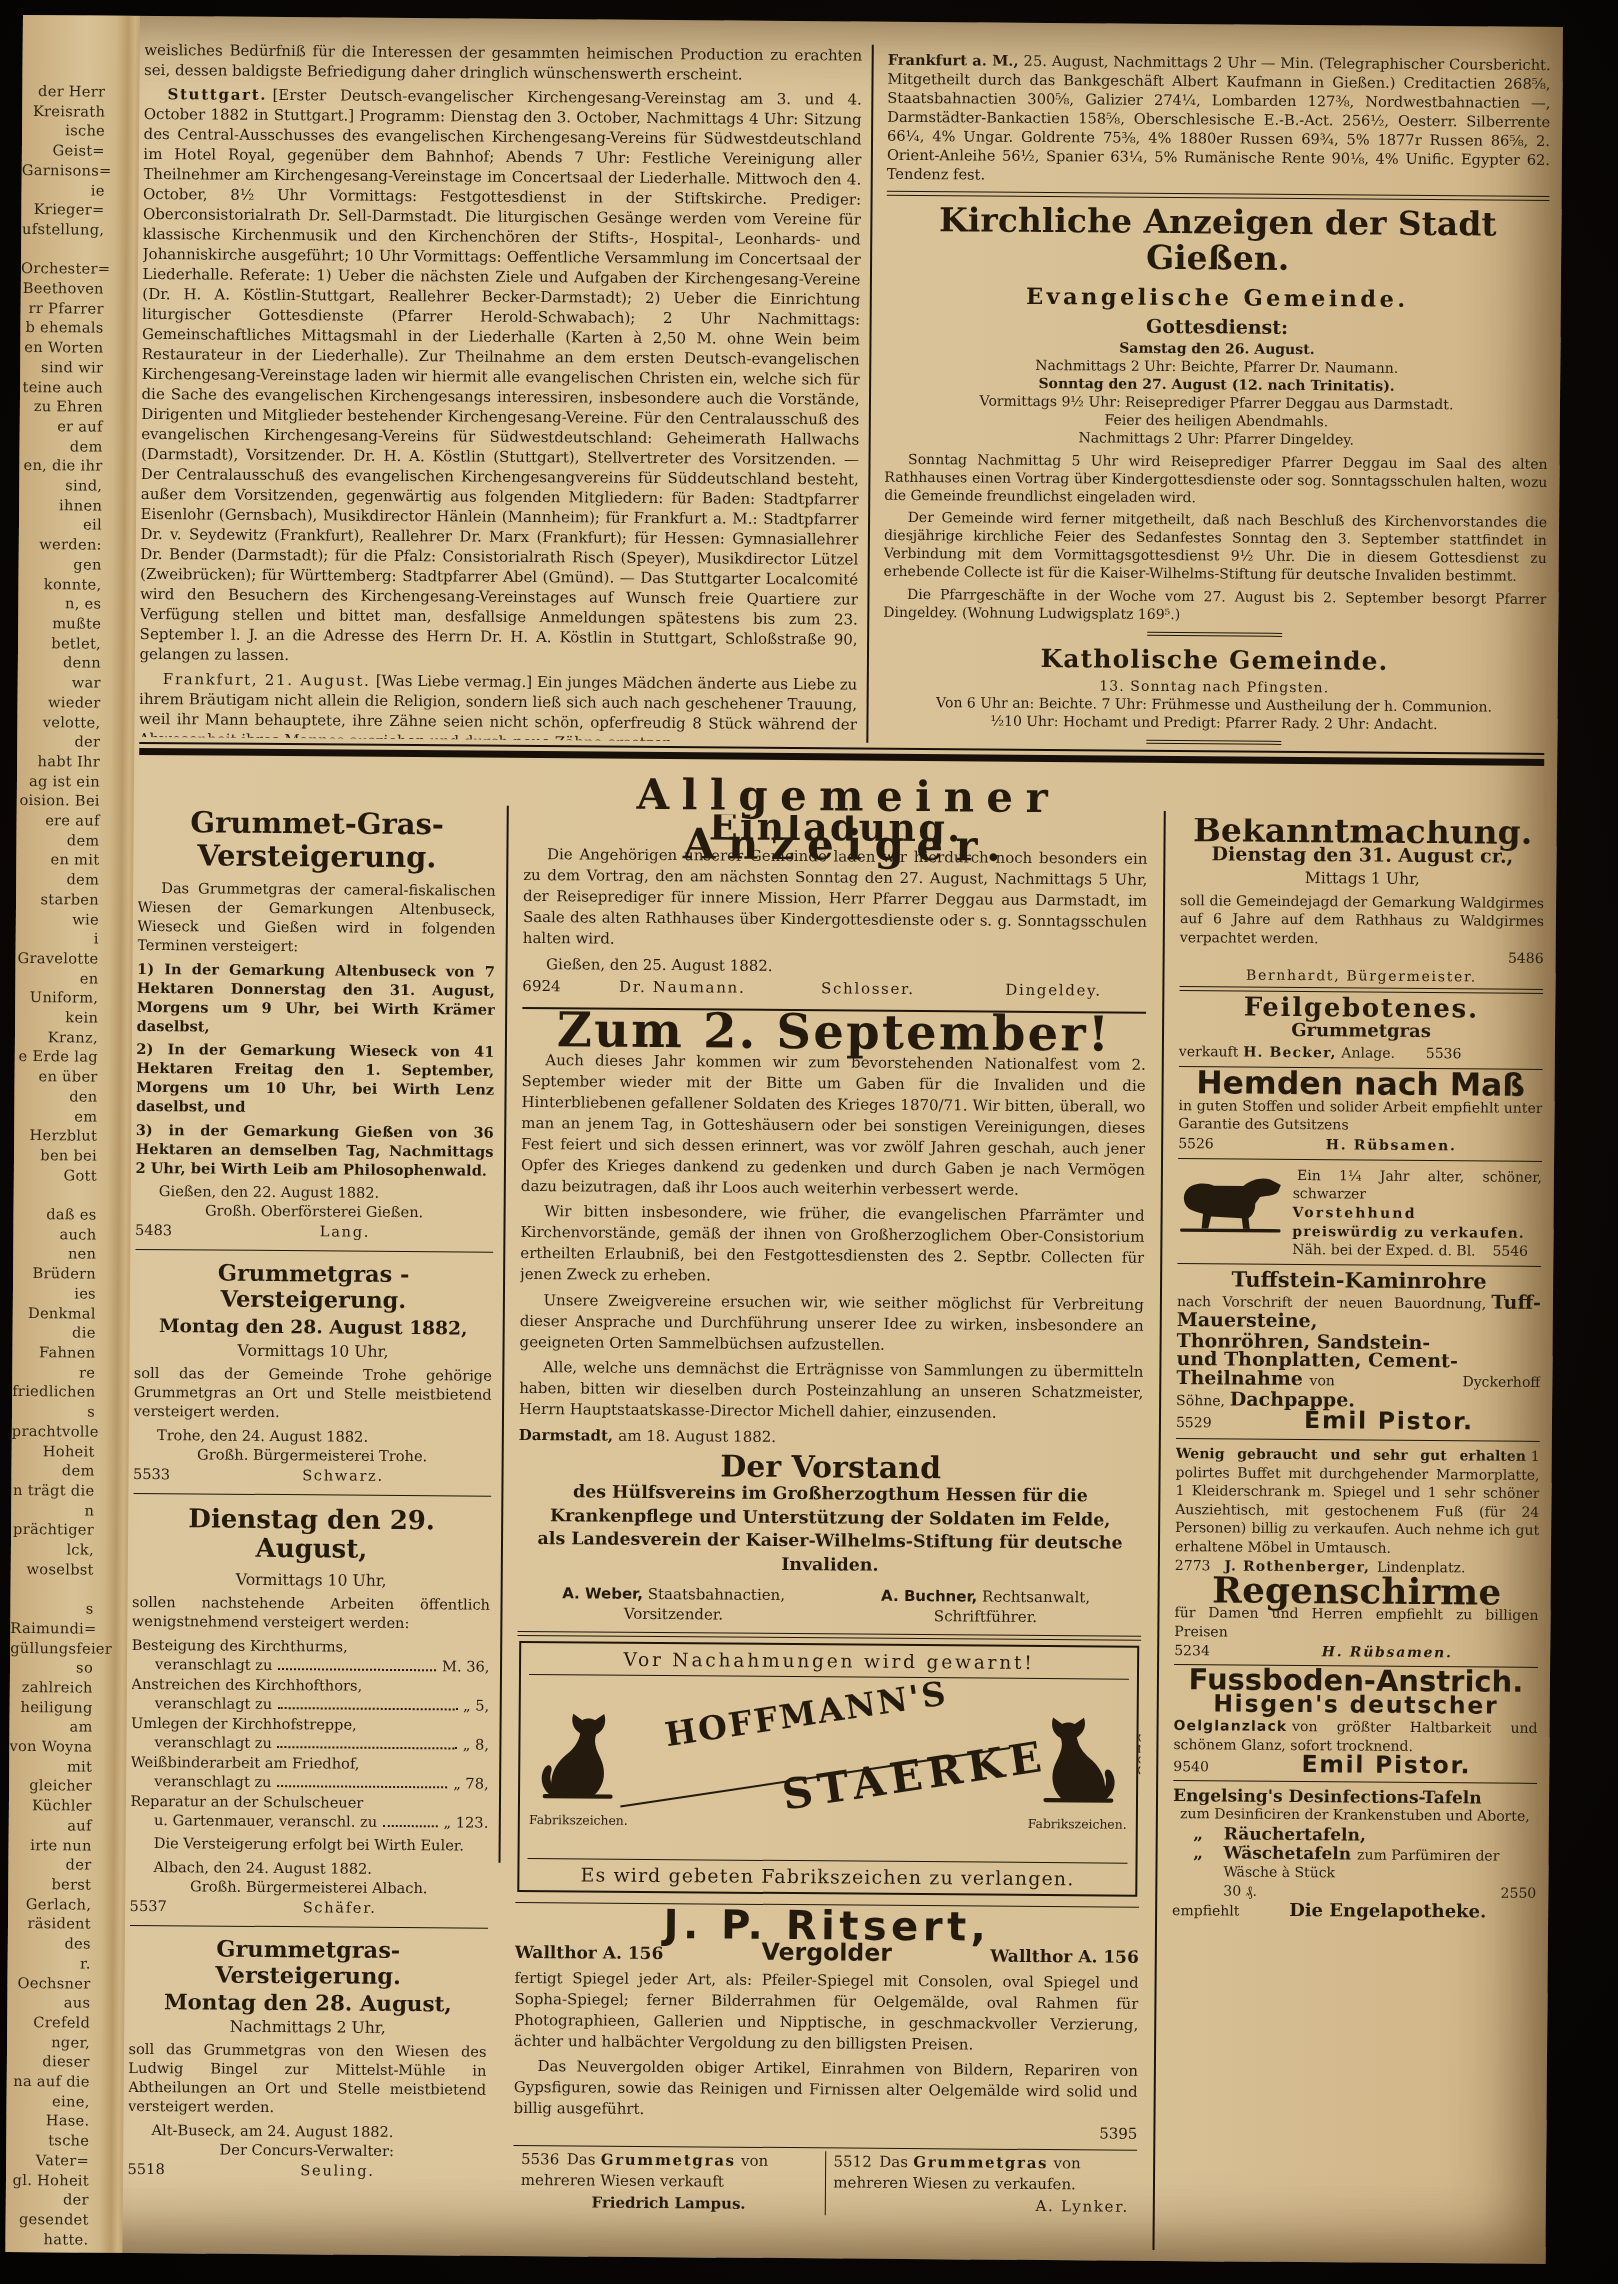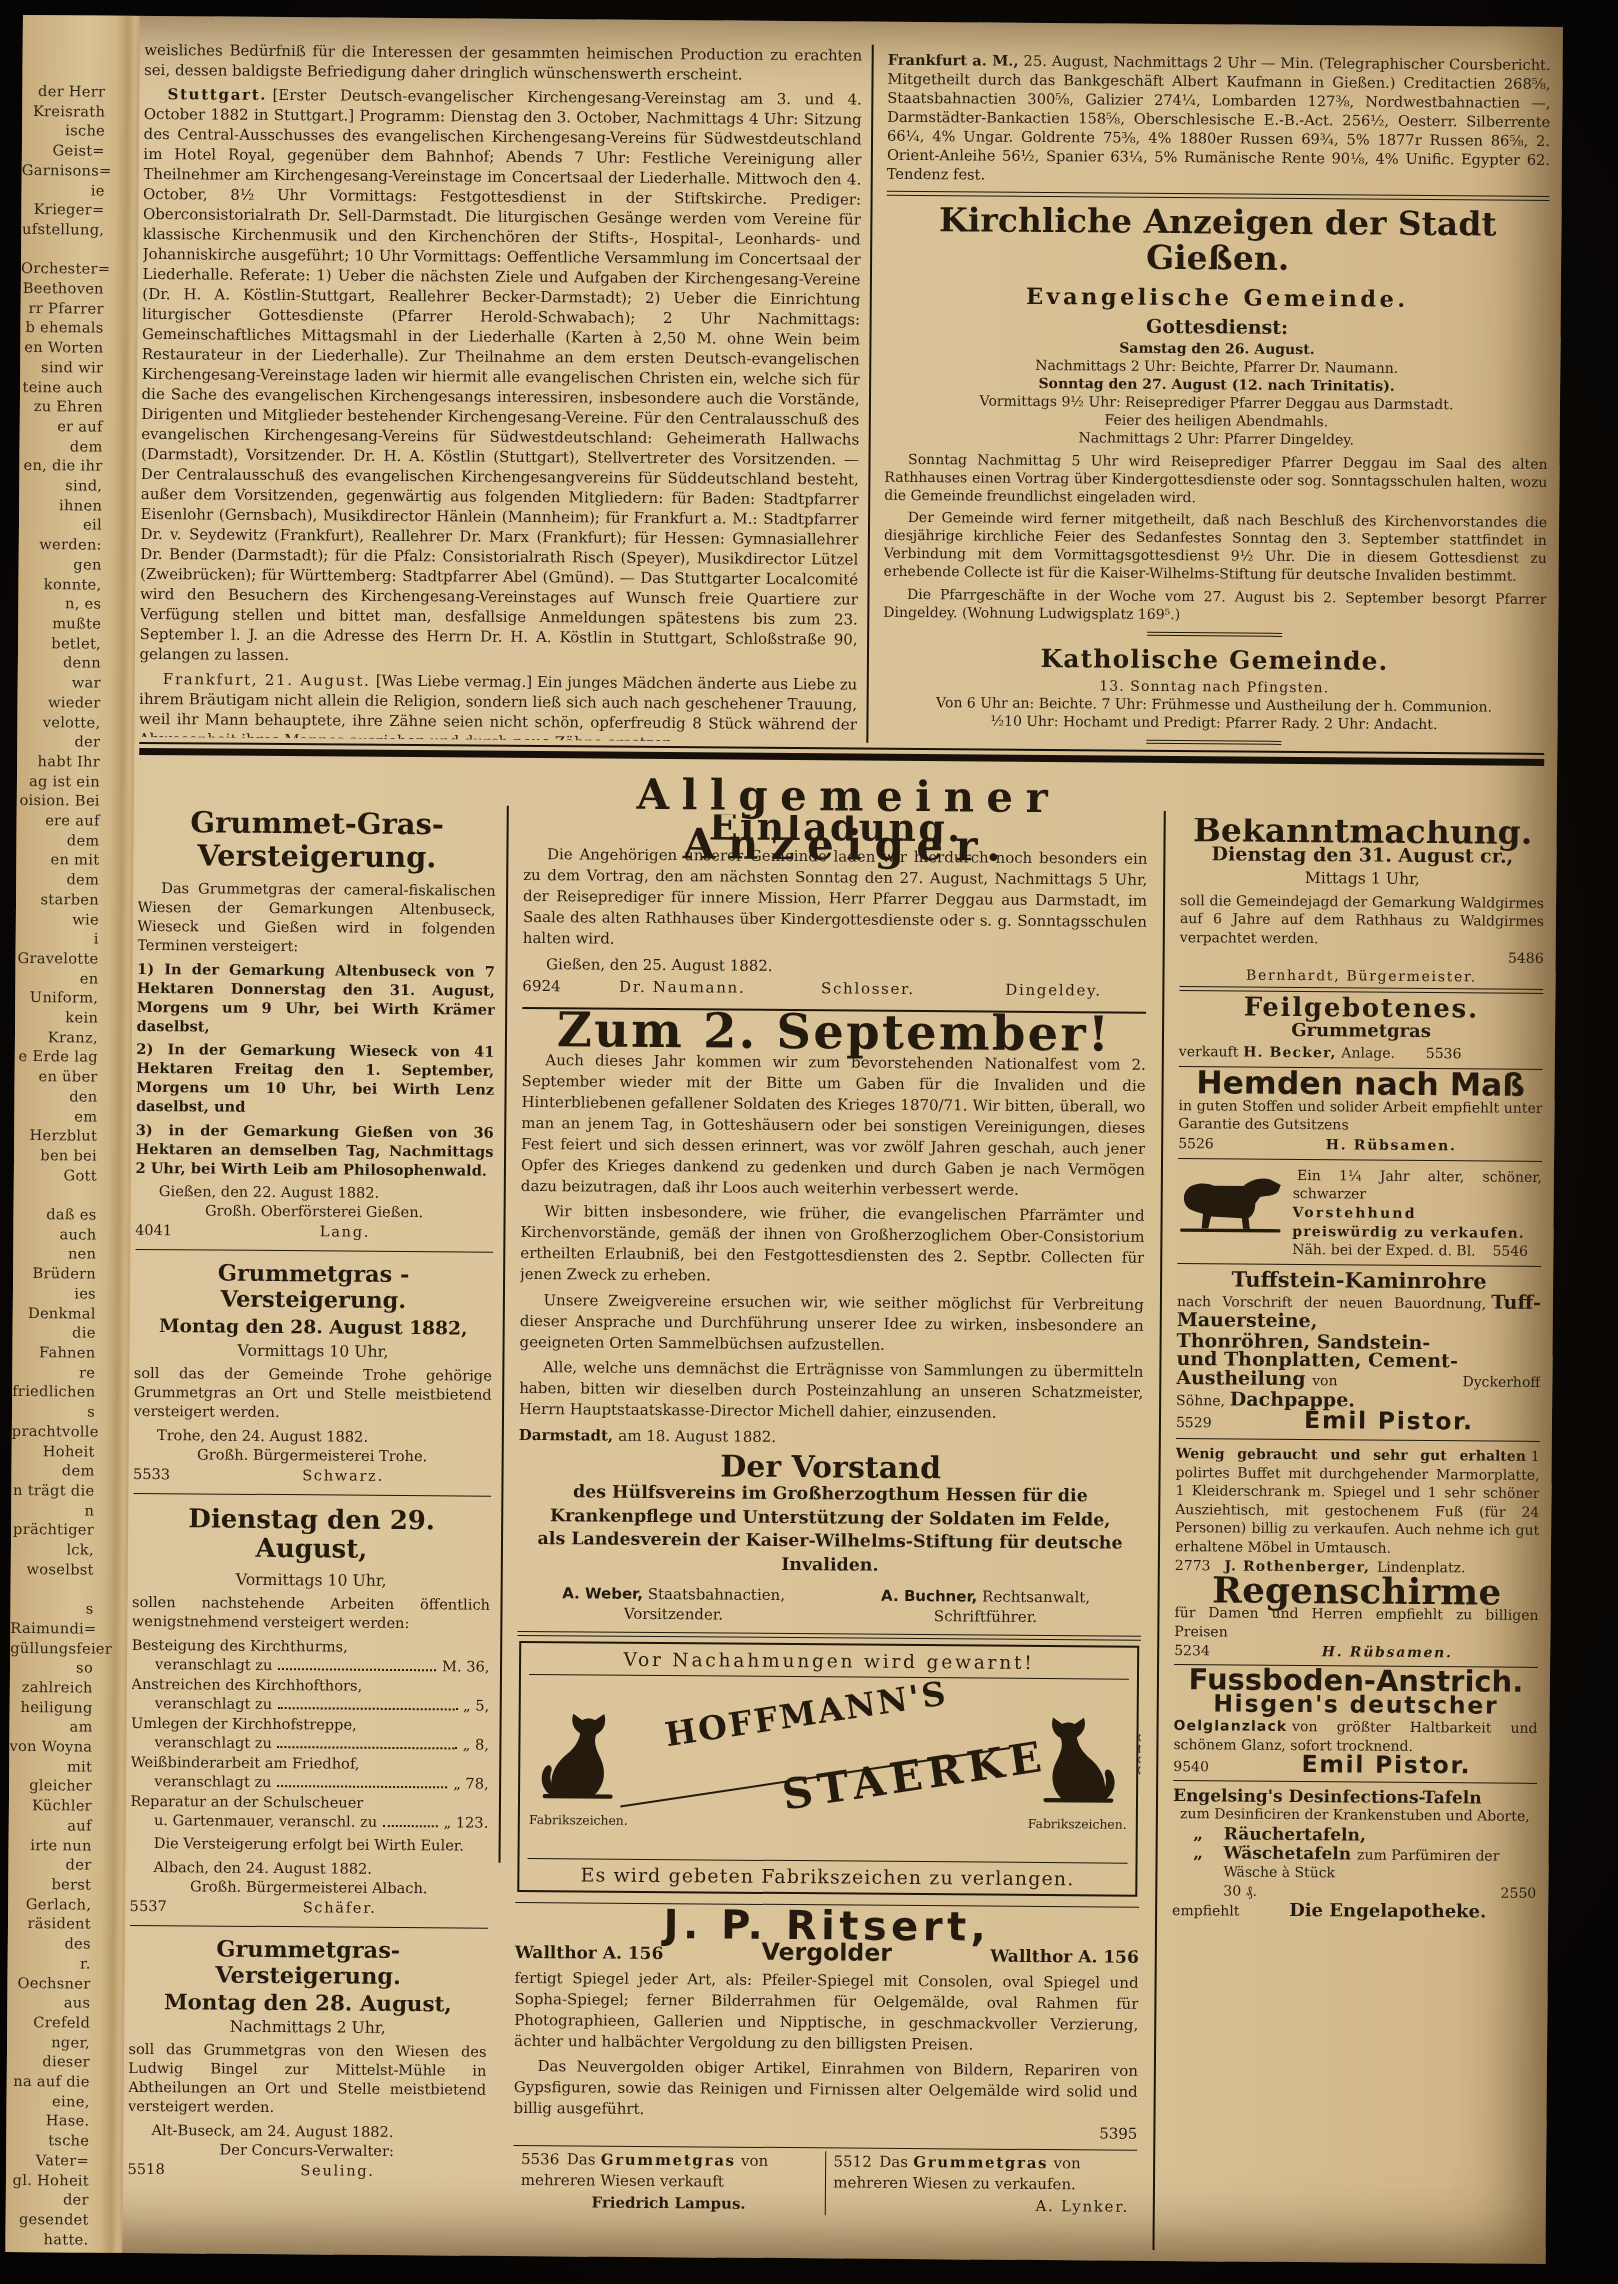--- a/index.html
+++ b/index.html
@@ -276,21 +276,21 @@
       <div>
         <div class="h-big" style="margin-bottom:0;">Grummet-Gras-</div>
         <div class="h-big" style="margin-top:0;">Versteigerung.</div>
         <p class="ind">Das Grummetgras der cameral-fiskalischen Wiesen der Gemarkungen Altenbuseck, Wieseck und Gießen wird in folgenden Terminen versteigert:</p>
         <p class="b">1) In der Gemarkung Altenbuseck von 7 Hektaren Donnerstag den 31. August, Morgens um 9 Uhr, bei Wirth Krämer daselbst,</p>
         <p class="b">2) In der Gemarkung Wieseck von 41 Hektaren Freitag den 1. September, Morgens um 10 Uhr, bei Wirth Lenz daselbst, und</p>
         <p class="b">3) in der Gemarkung Gießen von 36 Hektaren an demselben Tag, Nachmittags 2 Uhr, bei Wirth Leib am Philosophenwald.</p>
         <p class="ind" style="margin-bottom:0;">Gießen, den 22. August 1882.</p>
         <p class="c" style="margin-bottom:0;">Großh. Oberförsterei Gießen.</p>
         <div class="sigrow">
-          <span class="num">4041</span>
+          <span class="num">5483</span>
           <span class="nm">Lang.</span>
         </div>
       </div>
       <hr class="hrule">
       <div>
         <div class="h-med">Grummetgras - Versteigerung.</div>
         <div class="h-sub">Montag den 28. August 1882,</div>
         <div class="h-sub2">Vormittags 10 Uhr,</div>
         <p>soll das der Gemeinde Trohe gehörige Grummetgras an Ort und Stelle meistbietend versteigert werden.</p>
         <p class="ind" style="margin-bottom:0;">Trohe, den 24. August 1882.</p>
@@ -499,21 +499,21 @@
           <div class="b" style="letter-spacing:1.1px;">preiswürdig zu verkaufen.</div>
           <p style="margin:0;"><span style="margin-right:1.2em;">Näh. bei der Exped. d. Bl.</span><span>5546</span></p>
         </div>
       </div>
       <hr class="hrule" style="margin:5.6px 0;">
       <div class="tuff">
         <p class="t1">Tuffstein-Kaminrohre</p>
         <p style="margin-bottom:0;"><span style="margin-right:.35em;">nach Vorschrift der neuen Bauordnung,</span><span class="t2" style="margin-right:.35em;">Tuff-Mauersteine,</span></p>
         <p class="t2" style="margin-bottom:0;">Thonröhren, Sandstein-</p>
         <p class="t2" style="margin-bottom:0;">und Thonplatten, Cement-</p>
-        <p style="margin-bottom:0;"><span class="t2" style="margin-right:.35em;">Austheilung</span><span style="margin-right:.35em;">von Dyckerhoff Söhne,</span><span class="t2">Dachpappe.</span></p>
+        <p style="margin-bottom:0;"><span class="t2" style="margin-right:.35em;">Theilnahme</span><span style="margin-right:.35em;">von Dyckerhoff Söhne,</span><span class="t2">Dachpappe.</span></p>
         <div class="sigrow">
           <span class="num">5529</span>
           <span class="nm ep-sig">Emil Pistor.</span>
         </div>
       </div>
       <hr class="hrule" style="margin:5.6px 0;">
       <div>
         <p style="margin-bottom:0;"><span class="b" style="margin-right:.35em;">Wenig gebraucht und sehr gut erhalten</span><span>1 polirtes Buffet mit durchgehender Marmorplatte, 1 Kleiderschrank m. Spiegel und 1 sehr schöner Ausziehtisch, mit gestochenem Fuß (für 24 Personen) billig zu verkaufen. Auch nehme ich gut erhaltene Möbel in Umtausch.</span></p>
         <p style="margin:0;"><span style="margin-right:1em;">2773</span><span class="b" style="letter-spacing:1.1px;margin-right:.5em;">J. Rothenberger,</span><span>Lindenplatz.</span></p>
       </div>

